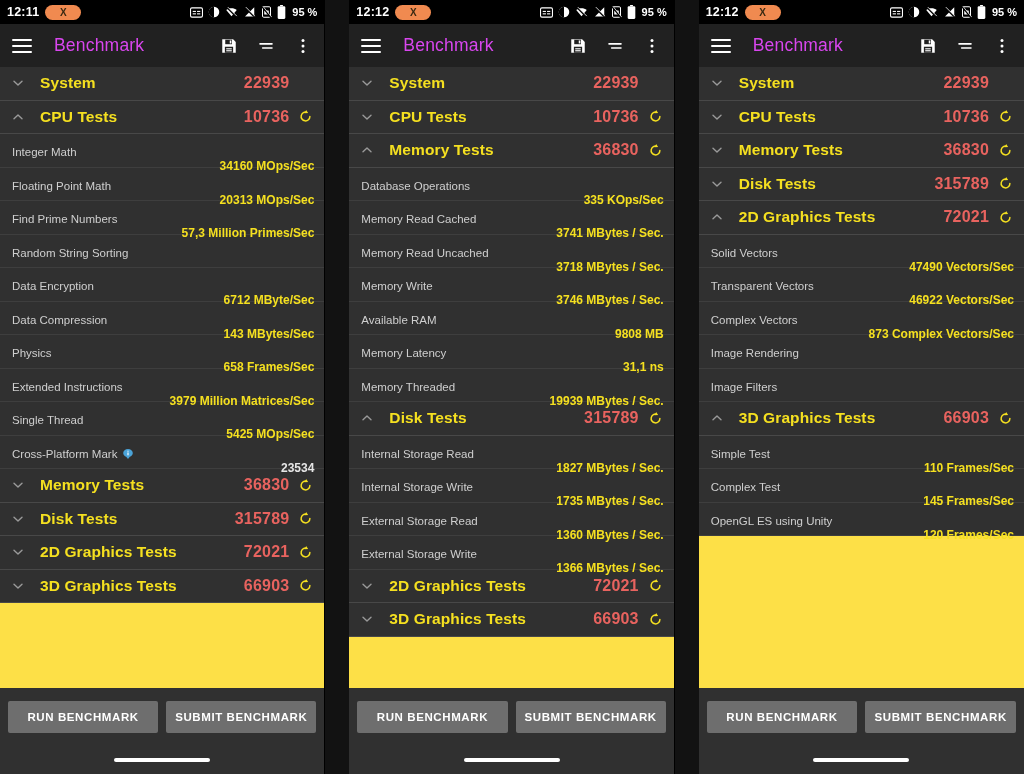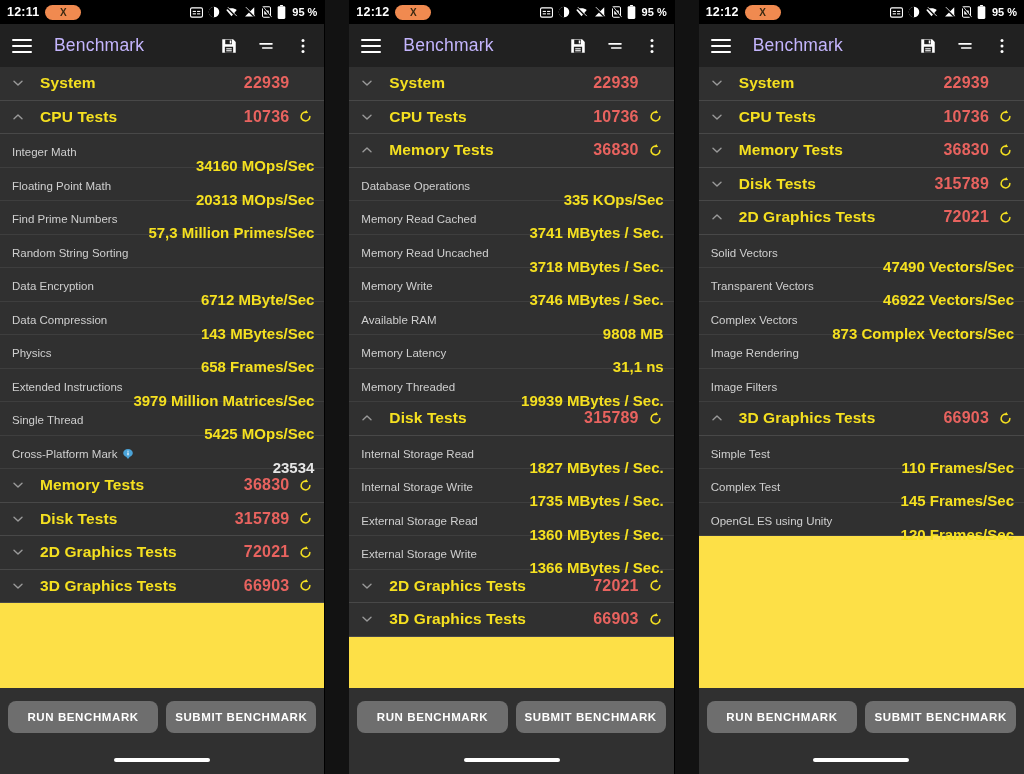--- a/index.html
+++ b/index.html
@@ -51,21 +51,21 @@
     height: 43px;
     flex: 0 0 43px;
     background: #212121;
     display: flex;
     align-items: center;
     padding: 0 12px;
   }
   .hamburger { width: 20px; height: 14px; display: flex; flex-direction: column; justify-content: space-between; cursor: pointer; }
   .hamburger i { display: block; height: 2px; background: #fff; border-radius: 1px; }
   .appbar-title {
-    color: #c4b5fd; font-size: 17.5px; margin-left: 22px; font-weight: normal;
+    color: #d946ef; font-size: 17.5px; margin-left: 22px; font-weight: normal;
     letter-spacing: .2px;
   }
   .appbar-spacer { flex: 1; }
   .appbar-actions { display: flex; align-items: center; gap: 18px; }
   .ab-icon { width: 19px; height: 19px; display: flex; align-items: center; justify-content: center; cursor: pointer; }
   .ab-icon svg { display: block; }
 
   
   .list { flex: 1; overflow: hidden; background: #fde047; }
 
@@ -118,21 +118,21 @@
   }
   .test-name {
     color: #cfcfcf;
     font-size: 11.5px;
     line-height: 14px;
     margin-top: 10px;
     display: flex; align-items: center; gap: 5px;
   }
   .test-val {
     color: #f5e020;
-    font-size: 15px;
+    font-size: 12px;
     font-weight: bold;
     text-align: right;
     line-height: 14px;
     margin-bottom: 1px;
   }
   .test-val.plain { color: #e6e6e6; font-weight: bold; }
   .info-icon { display: inline-flex; }
   .info-icon svg { display: block; }
 
   
@@ -143,21 +143,21 @@
     display: flex;
     align-items: center;
     gap: 8px;
     padding: 0 8px;
   }
   .btn {
     flex: 1;
     height: 32px;
     background: #6e6e6e;
     border: none;
-    border-radius: 8px;
+    border-radius: 2px;
     color: #fff;
     font-size: 11.5px;
     font-weight: bold;
     letter-spacing: .6px;
     font-family: "Liberation Sans", sans-serif;
     cursor: pointer;
   }
   .navbar {
     flex: 0 0 28px;
     height: 28px;

